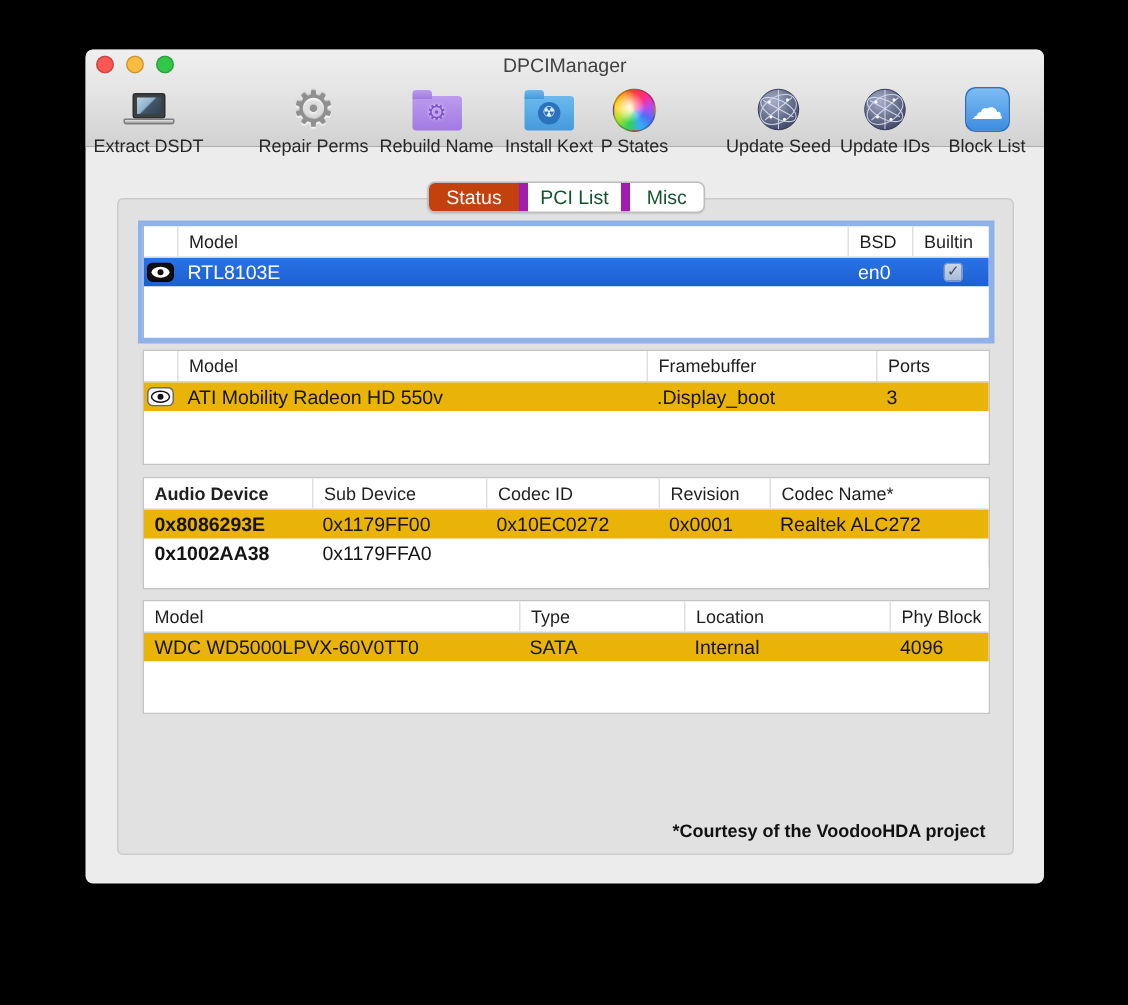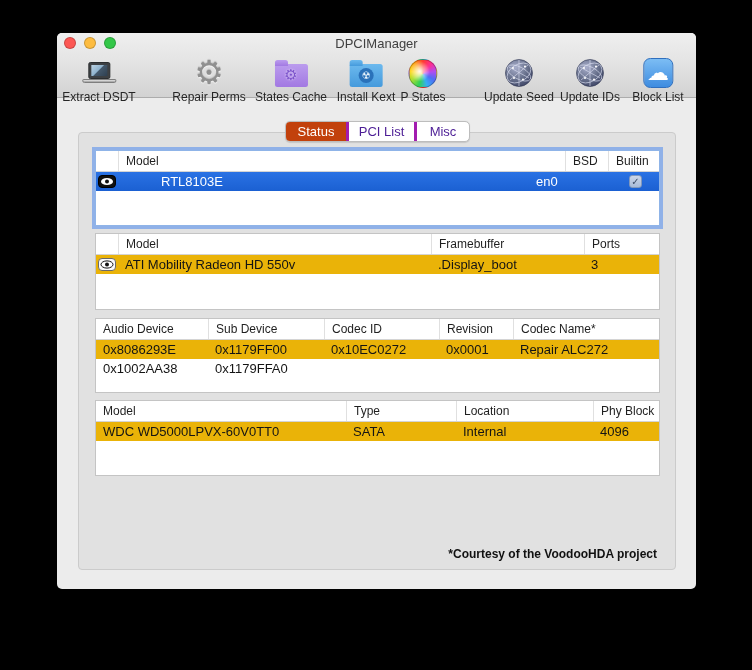--- a/index.html
+++ b/index.html
@@ -57,55 +57,55 @@
   .cloudtile { width:30px; height:30px; border-radius:7px;
            background:linear-gradient(180deg,#7cbdf4 0%,#3e8ce0 100%);
            border:0.5px solid #2f6fbe; display:flex; align-items:center; justify-content:center; }
   .cloudtile span { font-family:"DejaVu Sans",sans-serif; font-size:22px; color:#fff; line-height:30px; }
 
   
   .segmented { position:absolute; left:228px; top:88px; height:21px; display:flex;
                background:#fff; border:1px solid #bdbdbd; border-radius:5px; overflow:hidden;
                box-shadow:0 0.5px 1px rgba(0,0,0,.12); }
   .seg { height:100%; display:flex; align-items:center; justify-content:center;
-         font-size:13px; color:#4c1d95; border-left:3px solid #a21caf; cursor:default; }
+         font-size:13px; color:#14532d; border-left:6px solid #a21caf; cursor:default; }
   .seg:first-child { border-left:none; }
   .seg.sel { background:#c2410c; color:#fff; border-left-color:#3179e4; }
 
   
   .contentbox { position:absolute; left:21px; top:99px; width:598px; height:438px;
                 background:#e1e1e1; border:1px solid #cbcbcb; border-radius:4px; }
 
   
   .tbl { position:absolute; left:38px; width:565px; background:#fff;
          border:1px solid #c4c4c4; display:flex; flex-direction:column; }
   .tbl.focused { outline:3px solid rgba(100,150,235,.65); outline-offset:0px; border-color:#8fb4e8; }
   .thead { display:flex; height:21px; border-bottom:1px solid #d4d4d4; background:#fff; flex:none; }
   .th { font-size:12px; color:#1f1f1f; line-height:20px; padding-left:7px;
         border-left:1px solid #e0e0e0; white-space:nowrap; overflow:hidden; }
   .th:first-child { border-left:none; }
   .trow { display:flex; height:19px; flex:none; align-items:center; }
-  .trow.sel-active { background:linear-gradient(180deg,#2a72e4,#1b60d2); color:#fff;gap:36px; }
+  .trow.sel-active { background:linear-gradient(180deg,#2a72e4,#1b60d2); color:#fff; }
   .trow.sel-inactive { background:#eab308; }
   .td { font-size:13px; line-height:19px; padding-left:7px; white-space:nowrap; overflow:hidden; color:#141414; }
   .trow.sel-active .td { color:#fff; }
   .tfill { flex:1; background:#fff; }
 
   
   .t1 .c-eye { width:22px; flex:none; padding-left:2px; }
   .t1 .c-model { flex:1; }
   .t1 .c-bsd { width:43px; flex:none; }
   .t1 .c-builtin { width:51px; flex:none; }
   
   .t2 .c-eye { width:22px; flex:none; padding-left:2px; }
   .t2 .c-model { flex:1; }
   .t2 .c-fb { width:153px; flex:none; }
   .t2 .c-ports { width:75px; flex:none; }
   
-  .t3 .c1 { width:112px; flex:none; }
+  .t3 .c1 { width:112px; flex:none;font-weight:bold; }
   .t3 .c2 { width:116px; flex:none; }
   .t3 .c3 { width:91px; flex:none; }
   .t3 .c4 { width:74px; flex:none;margin-left:24px; }
   .t3 .c5 { flex:1; }
   
   .t4 .c1 { width:250px; flex:none; }
   .t4 .c2 { width:110px; flex:none; }
   .t4 .c3 { width:137px; flex:none; }
   .t4 .c4 { flex:1; }
 
@@ -153,21 +153,21 @@
         </div>
         <div class="tb-label">Repair Perms</div>
       </div>
 
       <div class="tb-item" style="left:234px">
         <div class="tb-icon">
           <div class="folder purple">
               <span class="inner-gear">⚙</span>
             </div>
         </div>
-        <div class="tb-label">States Cache</div>
+        <div class="tb-label">Rebuild Name</div>
       </div>
 
       <div class="tb-item" style="left:309px">
         <div class="tb-icon">
           <div class="folder blue">
               <div class="rad-circle">
                 <span>☢</span>
               </div>
             </div>
         </div>
@@ -302,21 +302,21 @@
         <div class="th c2">Sub Device</div>
         <div class="th c3">Codec ID</div>
         <div class="th c4">Revision</div>
         <div class="th c5">Codec Name*</div>
       </div>
       <div class="trow sel-inactive">
         <div class="td c1">0x8086293E</div>
         <div class="td c2">0x1179FF00</div>
         <div class="td c3">0x10EC0272</div>
         <div class="td c4">0x0001</div>
-        <div class="td c5">Repair ALC272</div>
+        <div class="td c5">Realtek ALC272</div>
       </div>
       <div class="trow">
         <div class="td c1">0x1002AA38</div>
         <div class="td c2">0x1179FFA0</div>
         <div class="td c3"></div>
         <div class="td c4"></div>
         <div class="td c5"></div>
       </div>
       <div class="tfill"></div>
     </div>

